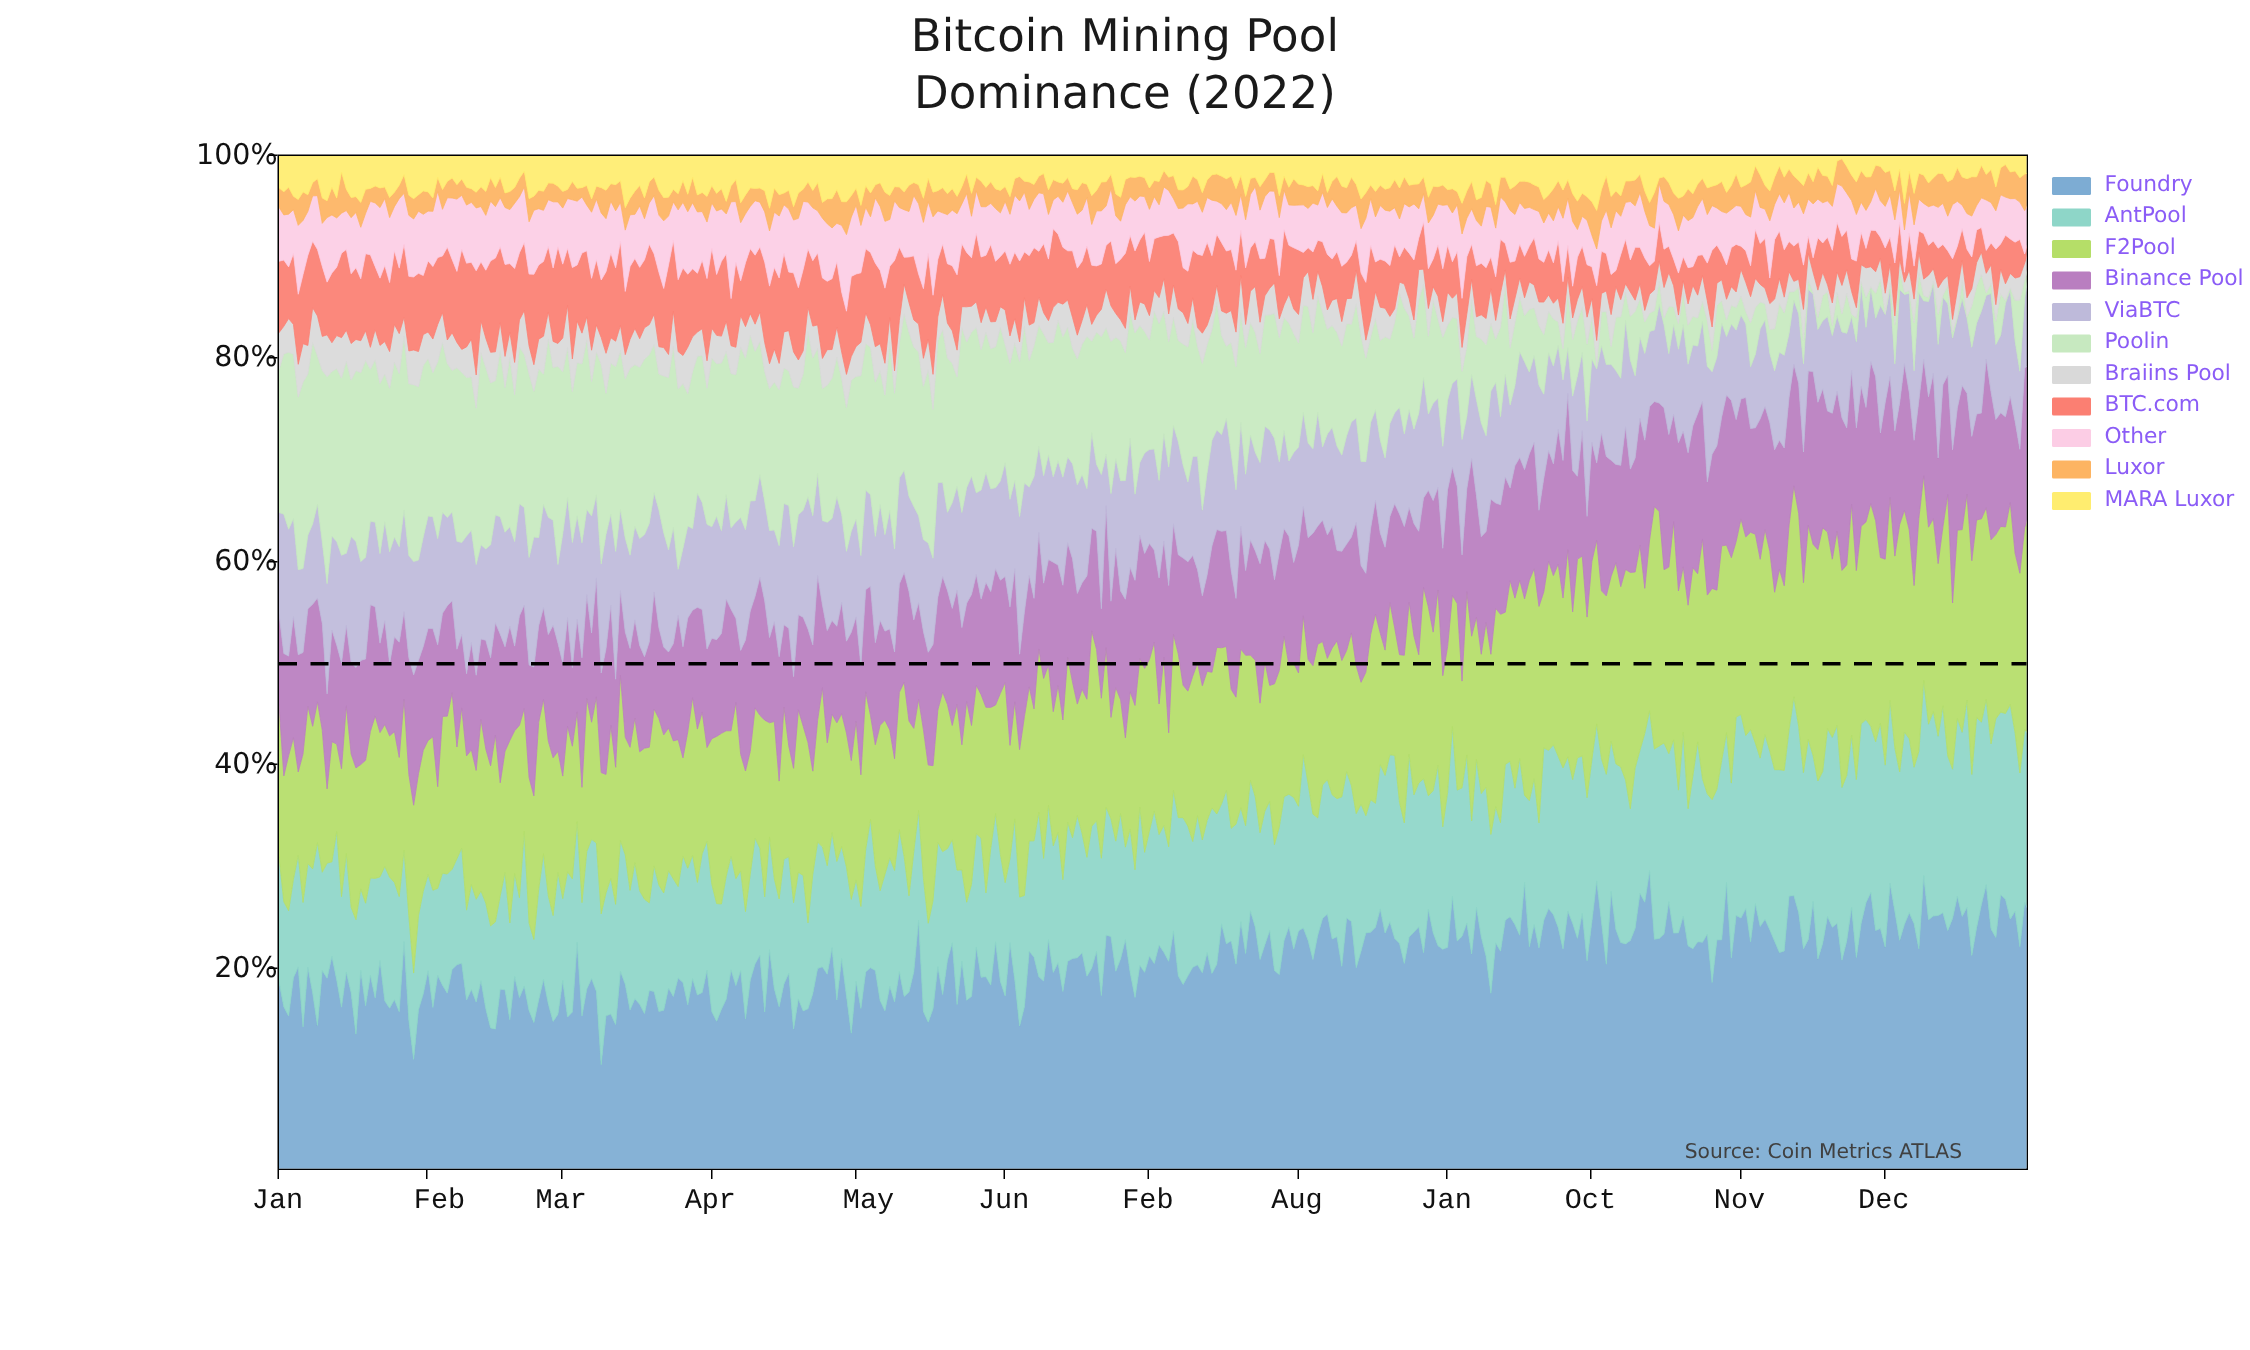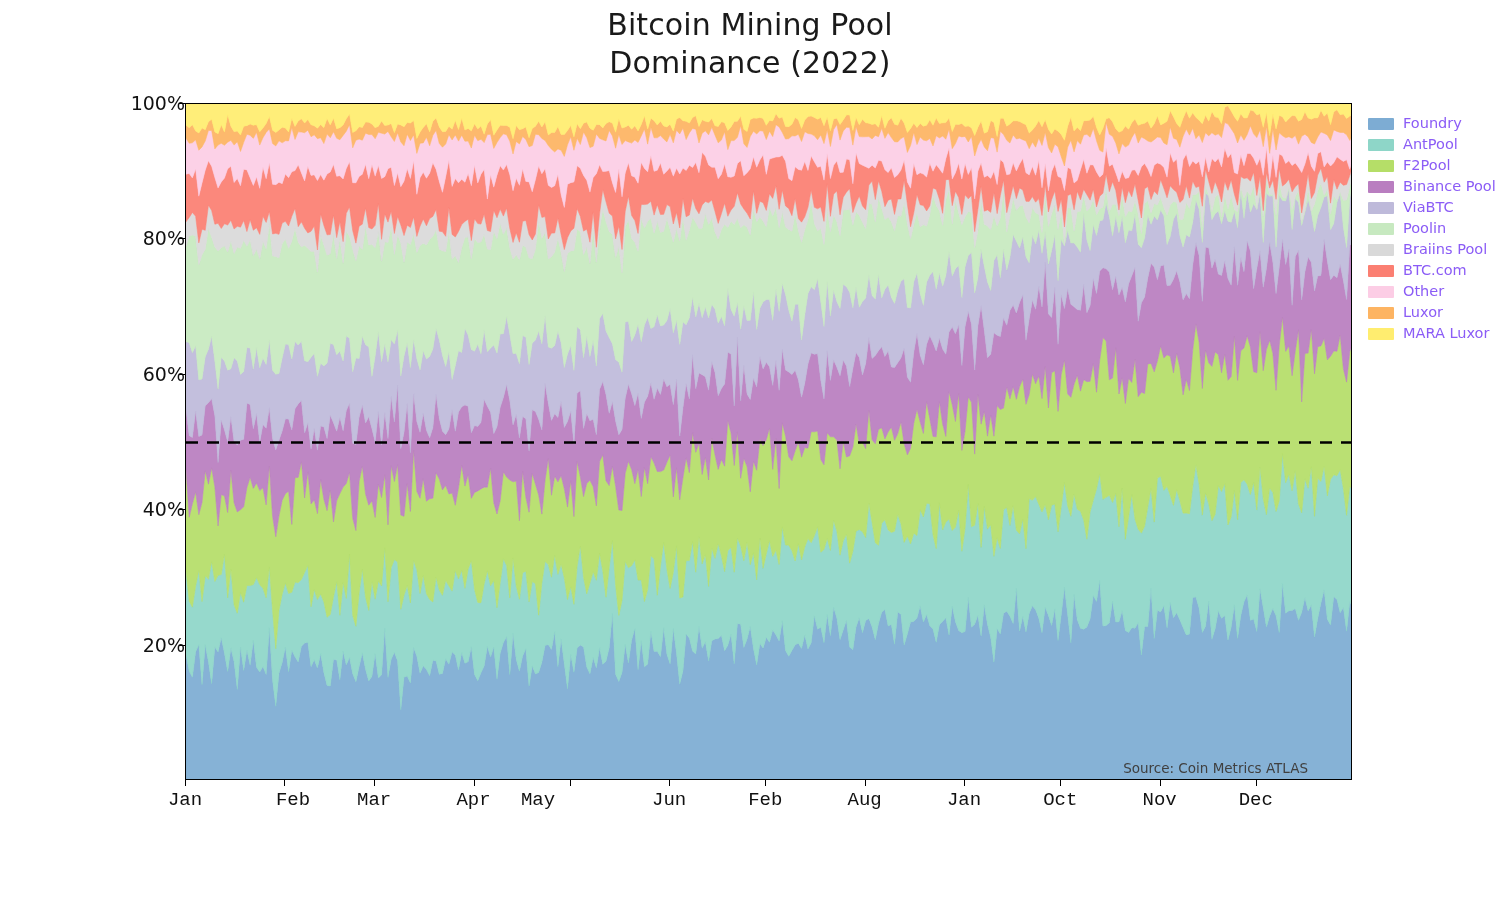--- a/index.html
+++ b/index.html
@@ -158,21 +158,21 @@
     <div class="y-tick-label" style="top: 103px;">100%</div>
     <div class="y-tick-mark" style="top: 103px;"></div>
     <div class="x-tick-label" style="left: 185px;">Jan</div>
     <div class="x-tick-mark" style="left: 185px;"></div>
     <div class="x-tick-label" style="left: 293px;">Feb</div>
     <div class="x-tick-mark" style="left: 284.387px;"></div>
     <div class="x-tick-label" style="left: 374.157px;">Mar</div>
     <div class="x-tick-mark" style="left: 374.157px;"></div>
     <div class="x-tick-label" style="left: 473.544px;">Apr</div>
     <div class="x-tick-mark" style="left: 473.544px;"></div>
-    <div class="x-tick-label" style="left: 538px; text-align: right;">May</div>
+    <div class="x-tick-label" style="left: 579px; text-align: right;">May</div>
     <div class="x-tick-mark" style="left: 569.725px;"></div>
     <div class="x-tick-label" style="left: 669.113px;">Jun</div>
     <div class="x-tick-mark" style="left: 669.113px;"></div>
     <div class="x-tick-label" style="left: 765.294px;">Feb</div>
     <div class="x-tick-mark" style="left: 765.294px;"></div>
     <div class="x-tick-label" style="left: 864.681px;">Aug</div>
     <div class="x-tick-mark" style="left: 864.681px;"></div>
     <div class="x-tick-label" style="left: 964.069px;">Jan</div>
     <div class="x-tick-mark" style="left: 964.069px;"></div>
     <div class="x-tick-label" style="left: 1060.25px;">Oct</div>

